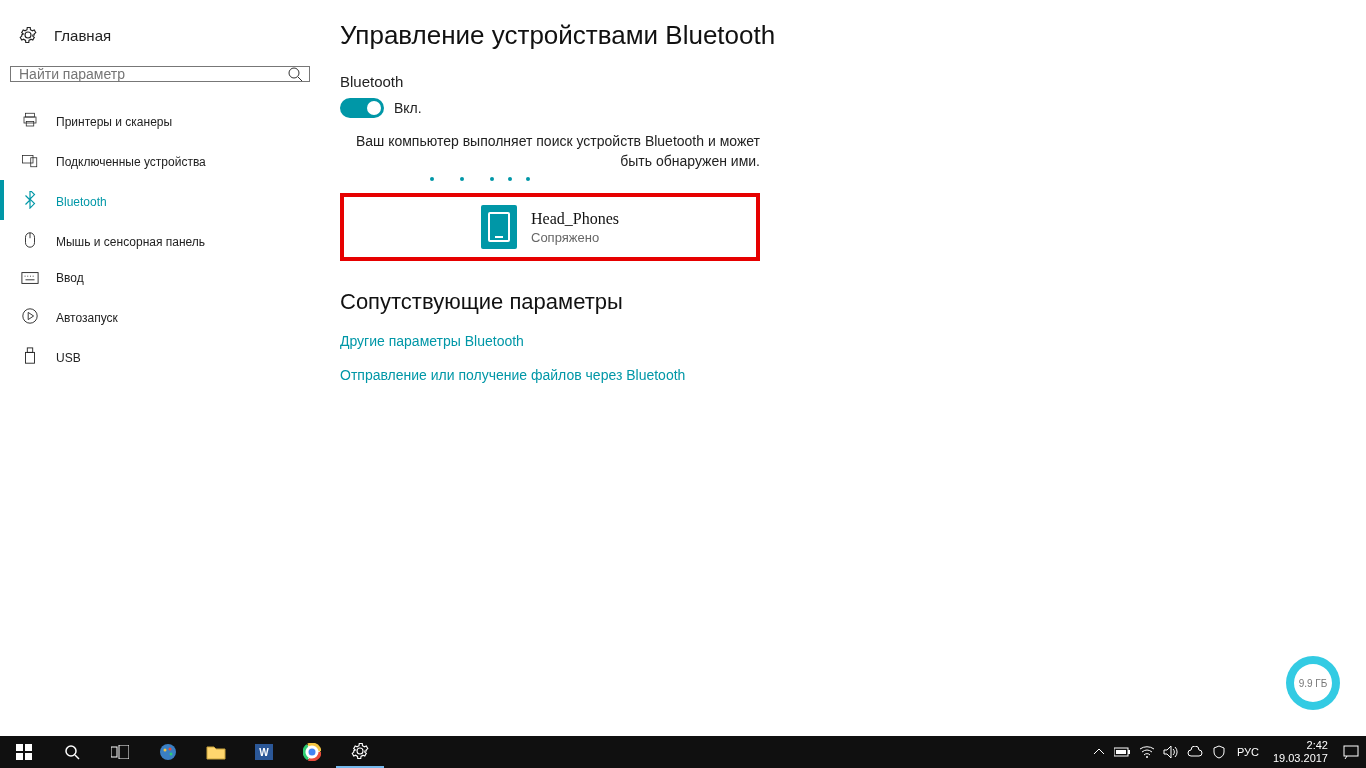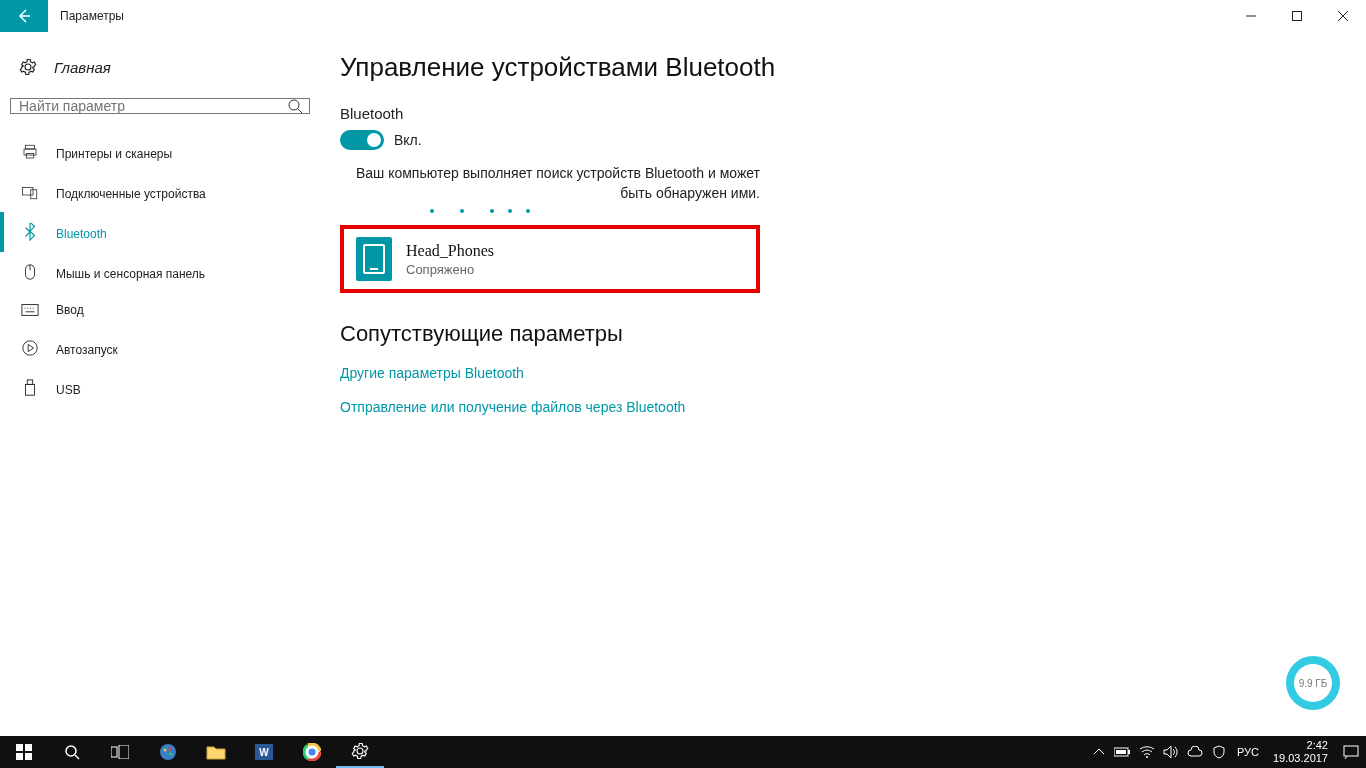--- a/index.html
+++ b/index.html
@@ -5,21 +5,21 @@
 * { margin:0; padding:0; box-sizing:border-box; font-family:"Segoe UI",Tahoma,sans-serif; }
 html,body { width:1366px; height:768px; overflow:hidden; background:#fff; }
 .window { width:1366px; height:736px; background:#fff; position:relative; }
 .titlebar { height:32px; display:flex; align-items:center; background:#fff; }
 .back-btn { width:48px; height:32px; background:#0097a7; color:#fff; display:flex; align-items:center; justify-content:center; cursor:pointer; }
 .titlebar-title { margin-left:12px; font-size:12px; color:#222; }
 .win-controls { margin-left:auto; display:flex; }
 .win-btn { width:46px; height:32px; display:flex; align-items:center; justify-content:center; cursor:pointer; color:#222; }
 .body { display:flex; height:704px; }
 .sidebar { width:320px; padding:18px 10px 0 10px; }
-.home-item { display:flex; align-items:center; gap:16px; padding:8px 8px; cursor:pointer;font-style:italic; }
+.home-item { display:flex; align-items:center; gap:16px; padding:8px 8px; cursor:pointer; }
 .home-item span.icon { display:flex; align-items:center; justify-content:center; width:20px; }
 .home-label { font-size:15px; color:#222; }
 .searchbox { margin:14px 0 18px 0; height:16px; border:1px solid #777; display:flex; align-items:center; padding:0 6px 0 8px; }
 .searchbox input { flex:1; border:none; outline:none; font-size:14px; color:#666; background:transparent; }
 .searchbox .search-icon { color:#333; }
 .section-title { font-size:13px; color:#555; padding:4px 8px 14px 2px; }
 .nav-item { display:flex; align-items:flex-end; gap:16px; padding:11px 8px 11px 10px; cursor:pointer; font-size:12px; color:#222; position:relative; }
 .nav-item.active { color:#0097a7; }
 .nav-item.active::before { content:""; position:absolute; left:-10px; top:0; bottom:0; width:4px; background:#0097a7; }
 .nav-item .icon { width:20px; display:flex; justify-content:center; color:#222; }
@@ -28,21 +28,21 @@
 h1.page-title { font-size:26px; font-weight:400; color:#111; margin-bottom:22px; }
 .subh { font-size:15px; color:#222; margin-bottom:8px; }
 .toggle-row { display:flex; align-items:center; gap:10px; margin-bottom:14px; }
 .toggle { width:44px; height:20px; background:#0097a7; border-radius:10px; position:relative; cursor:pointer; }
 .toggle::after { content:""; position:absolute; right:3px; top:3px; width:14px; height:14px; background:#fff; border-radius:50%; }
 .toggle-label { font-size:14px; color:#222; }
 .desc { font-size:14px; color:#222; max-width:420px; line-height:1.4; margin-bottom:6px;text-align:right; }
 .loading-dots { display:flex; gap:26px; margin:6px 0 12px 90px; }
 .loading-dots span { width:4px; height:4px; background:#0097a7; border-radius:50%; display:inline-block; }
 .loading-dots span:nth-child(4),.loading-dots span:nth-child(5) { margin-left:-12px; }
-.device-row { border:4px solid #e60000; display:flex; align-items:center; padding:8px 12px; width:420px; gap:14px; margin-bottom:28px; }
+.device-row { border:4px solid #e60000; display:flex; align-items:center; padding:8px 12px; width:420px; gap:14px; margin-bottom:28px;justify-content:center; }
 .device-icon { width:36px; height:44px; background:#0097a7; border-radius:2px; display:flex; align-items:center; justify-content:center; }
 .device-icon-inner { width:22px; height:30px; border:2px solid #fff; border-radius:2px; position:relative; }
 .device-icon-inner::after { content:""; position:absolute; bottom:2px; left:50%; transform:translateX(-50%); width:8px; height:2px; background:#fff; }
 .device-name { font-size:16px; color:#111; font-family:"Times New Roman",serif; }
 .device-status { font-size:13px; color:#666; margin-top:2px; }
 h2.related-title { font-size:22px; font-weight:400; color:#111; margin-bottom:18px; }
 .link-item { color:#0097a7; font-size:14px; margin-bottom:18px; cursor:pointer; display:block; }
 .overlay-circle { position:absolute; right:26px; bottom:26px; width:54px; height:54px; border-radius:50%; border:8px solid rgba(0,190,220,0.8); display:flex; align-items:center; justify-content:center; font-size:10px; color:#777; background:#fff; }
 
 .taskbar { width:1366px; height:32px; background:#101010; display:flex; align-items:center; color:#fff; position:relative; }
@@ -52,47 +52,20 @@
 .tb-right { margin-left:auto; display:flex; align-items:center; height:16px; }
 .tray-icon { width:24px; height:32px; display:flex; align-items:center; justify-content:center; cursor:pointer; color:#fff; font-size:12px; }
 .clock { text-align:right; font-size:11px; line-height:1.15; padding:0 8px; color:#fff; cursor:pointer; }
 .lang { font-size:11px; color:#fff; padding:0 6px; cursor:pointer; }
 svg { display:block; }
 </style>
 </head>
 <body>
 
 <div class="window">
-  <div class="titlebar">
-    <div class="back-btn">
-      <svg width="16" height="16" viewBox="0 0 16 16">
-          <path d="M10 2 L4 8 L10 14" stroke="#fff" stroke-width="1.5" fill="none"></path>
-          <line x1="4" y1="8" x2="14" y2="8" stroke="#fff" stroke-width="1.5"></line>
-        </svg>
-    </div>
-    <div class="titlebar-title">Параметры</div>
-    <div class="win-controls">
-      <div class="win-btn">
-          <svg width="10" height="10">
-            <line x1="0" y1="5" x2="10" y2="5" stroke="#222" stroke-width="1"></line>
-          </svg>
-        </div>
-      <div class="win-btn">
-          <svg width="10" height="10">
-            <rect x="0.5" y="0.5" width="9" height="9" fill="none" stroke="#222" stroke-width="1"></rect>
-          </svg>
-        </div>
-      <div class="win-btn">
-          <svg width="10" height="10">
-            <line x1="0" y1="0" x2="10" y2="10" stroke="#222" stroke-width="1"></line>
-            <line x1="10" y1="0" x2="0" y2="10" stroke="#222" stroke-width="1"></line>
-          </svg>
-        </div>
-    </div>
-  </div>
 
   <div class="body">
     <div class="sidebar">
       <div class="home-item">
         <span class="icon">
           <svg width="18" height="18" viewBox="0 0 24 24">
               <path fill="none" stroke="#222" stroke-width="1.5" d="M12 8a4 4 0 100 8 4 4 0 000-8zm8.4 4a8.4 8.4 0 00-.14-1.5l2.1-1.6-2-3.5-2.5 1a8.4 8.4 0 00-2.6-1.5L15 2h-4l-.3 2.9a8.4 8.4 0 00-2.6 1.5l-2.5-1-2 3.5 2.1 1.6A8.4 8.4 0 003.6 12c0 .5.05 1 .14 1.5l-2.1 1.6 2 3.5 2.5-1a8.4 8.4 0 002.6 1.5L9 22h4l.3-2.9a8.4 8.4 0 002.6-1.5l2.5 1 2-3.5-2.1-1.6c.09-.5.14-1 .14-1.5z"></path>
             </svg>
         </span>
         <span class="home-label">Главная</span>

